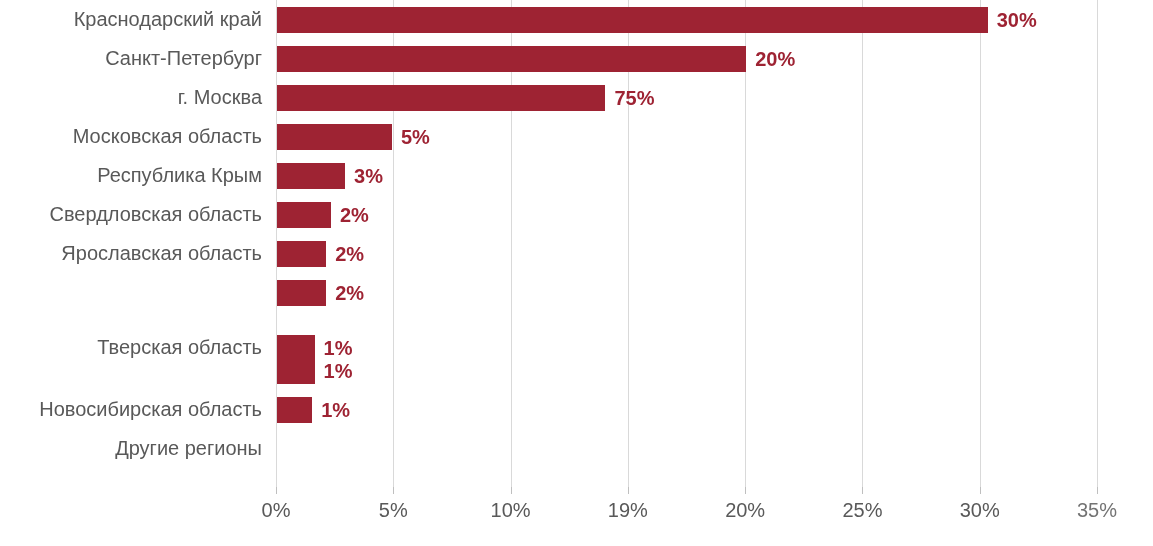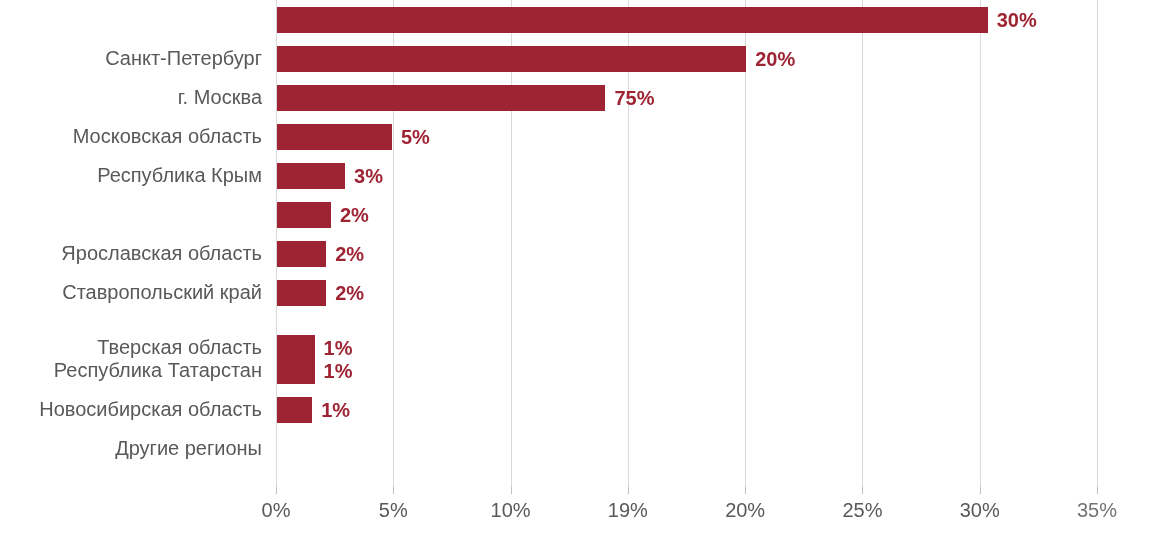--- a/index.html
+++ b/index.html
@@ -113,20 +113,21 @@
       <div class="gridline" style="left: 117.286px;"></div>
       <div class="gridline" style="left: 234.571px;"></div>
       <div class="gridline" style="left: 351.857px;"></div>
       <div class="gridline" style="left: 469.143px;"></div>
       <div class="gridline" style="left: 586.429px;"></div>
       <div class="gridline" style="left: 703.714px;"></div>
       <div class="gridline" style="left: 821px;"></div>
     </div>
   <div id="rows-layer">
       <div class="row" style="top: 0px;">
+        <div class="cat-label">Краснодарский край</div>
         <div class="bar-wrap">
           <div class="bar" style="width: 710.751px; background: rgb(158, 35, 51);"></div>
           <div class="value-label" style="left: 710.751px; color: rgb(158, 35, 51);">30%</div>
         </div>
       </div>
       <div class="row" style="top: 39px;">
         <div class="cat-label">Санкт-Петербург</div>
         <div class="bar-wrap">
           <div class="bar" style="width: 469.143px; background: rgb(158, 35, 51);"></div>
           <div class="value-label" style="left: 469.143px; color: rgb(158, 35, 51);">20%</div>
@@ -147,48 +148,47 @@
         </div>
       </div>
       <div class="row" style="top: 156px; padding-left: 46px;">
         <div class="cat-label">Республика Крым</div>
         <div class="bar-wrap">
           <div class="bar" style="width: 68.0257px; background: rgb(158, 35, 51);"></div>
           <div class="value-label" style="left: 68.0257px; color: rgb(158, 35, 51);">3%</div>
         </div>
       </div>
       <div class="row" style="top: 195px;">
+        <div class="cat-label">Свердловская область</div>
         <div class="bar-wrap">
           <div class="bar" style="width: 53.9514px; background: rgb(158, 35, 51);"></div>
           <div class="value-label" style="left: 53.9514px; color: rgb(158, 35, 51);">2%</div>
         </div>
       </div>
       <div class="row" style="top: 234px;">
         <div class="cat-label">Ярославская область</div>
         <div class="bar-wrap">
           <div class="bar" style="width: 49.26px; background: rgb(158, 35, 51);"></div>
           <div class="value-label" style="left: 49.26px; color: rgb(158, 35, 51);">2%</div>
         </div>
       </div>
       <div class="row" style="top: 273px;">
-        <div class="cat-label">Ставропольский край</div>
         <div class="bar-wrap">
           <div class="bar" style="width: 49.26px; background: rgb(158, 35, 51);"></div>
           <div class="value-label" style="left: 49.26px; color: rgb(158, 35, 51);">2%</div>
         </div>
       </div>
       <div class="row" style="top: 328px; padding-left: 40px;">
         <div class="cat-label">Тверская область</div>
         <div class="bar-wrap">
           <div class="bar" style="width: 37.5314px; background: rgb(158, 35, 51);"></div>
           <div class="value-label" style="left: 37.5314px; color: rgb(158, 35, 51);">1%</div>
         </div>
       </div>
       <div class="row" style="top: 351px;">
-        <div class="cat-label">Республика Татарстан</div>
         <div class="bar-wrap">
           <div class="bar" style="width: 37.5314px; background: rgb(158, 35, 51);"></div>
           <div class="value-label" style="left: 37.5314px; color: rgb(158, 35, 51);">1%</div>
         </div>
       </div>
       <div class="row" style="top: 390px;">
         <div class="cat-label">Новосибирская область</div>
         <div class="bar-wrap">
           <div class="bar" style="width: 35.1857px; background: rgb(158, 35, 51);"></div>
           <div class="value-label" style="left: 35.1857px; color: rgb(158, 35, 51);">1%</div>

